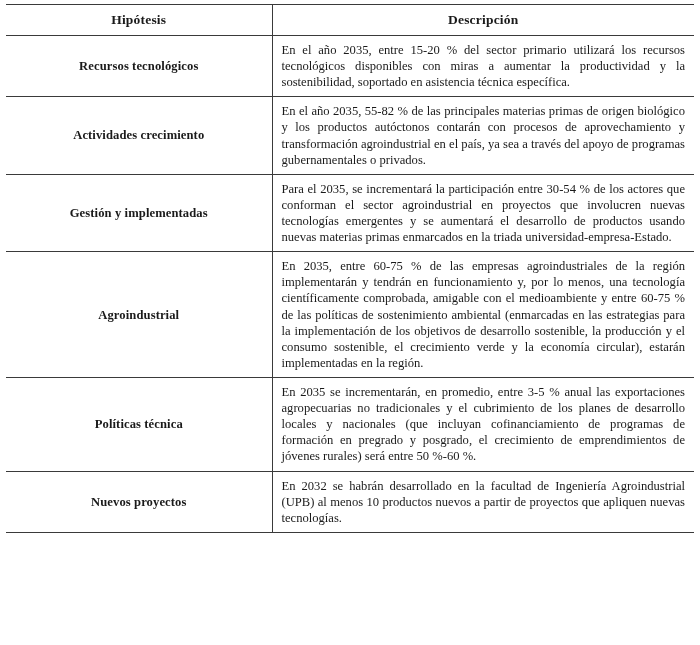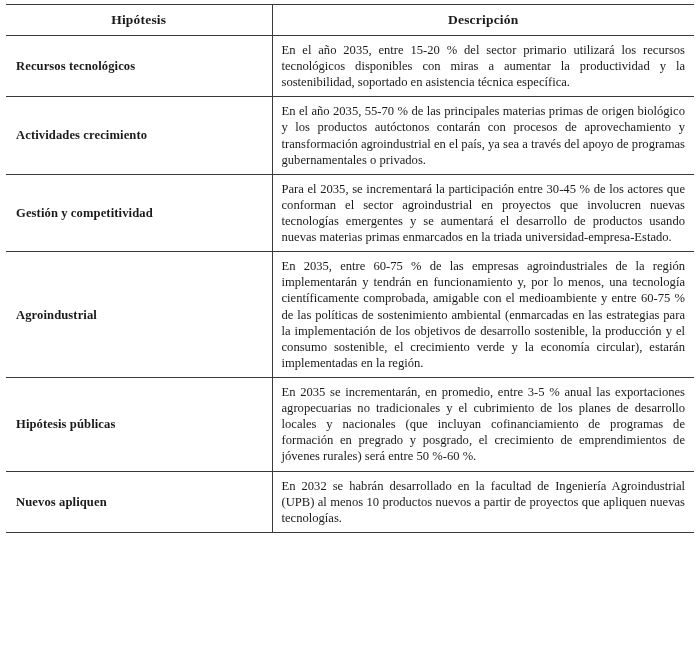--- a/index.html
+++ b/index.html
@@ -43,21 +43,21 @@
   tbody td {
     border-top: 1.1px solid #3a3a3a;
     vertical-align: middle;
     font-size: 12.6px;
     line-height: 1.28;
   }
   tbody tr:last-child td {
     border-bottom: 1.4px solid #3a3a3a;
   }
   td.cell-hyp {
-    text-align: left;
+    text-align: center;
     font-weight: bold;
     padding: 6px 10px;
     border-right: 1.1px solid #3a3a3a;
     letter-spacing: 0.1px;
   }
   td.cell-desc {
     text-align: justify;
     text-align-last: left;
     padding: 6px 9px 6px 9px;
     hyphens: none;
@@ -85,42 +85,42 @@
     <tbody>
       <tr>
         <td class="cell-hyp">Recursos tecnológicos</td>
         <td class="cell-desc">
             <span class="desc-text">En el año 2035, entre 15-20 % del sector primario utilizará los recursos tecnológicos disponibles con miras a aumentar la productividad y la sostenibilidad, soportado en asistencia técnica específica.</span>
           </td>
       </tr>
       <tr>
         <td class="cell-hyp">Actividades crecimiento</td>
         <td class="cell-desc">
-            <span class="desc-text">En el año 2035, 55-70 % de las principales materias primas de origen biológico y los productos autóctonos contarán con procesos de aprovechamiento y transformación agroindustrial en el país, ya sea a través del apoyo de programas gubernamentales o privados.</span>
+            <span class="desc-text">En el año 2035, 55-82 % de las principales materias primas de origen biológico y los productos autóctonos contarán con procesos de aprovechamiento y transformación agroindustrial en el país, ya sea a través del apoyo de programas gubernamentales o privados.</span>
           </td>
       </tr>
       <tr>
-        <td class="cell-hyp">Gestión y competitividad</td>
+        <td class="cell-hyp">Gestión y implementadas</td>
         <td class="cell-desc">
-            <span class="desc-text">Para el 2035, se incrementará la participación entre 30-45 % de los actores que conforman el sector agroindustrial en proyectos que involucren nuevas tecnologías emergentes y se aumentará el desarrollo de productos usando nuevas materias primas enmarcados en la triada universidad-empresa-Estado.</span>
+            <span class="desc-text">Para el 2035, se incrementará la participación entre 30-54 % de los actores que conforman el sector agroindustrial en proyectos que involucren nuevas tecnologías emergentes y se aumentará el desarrollo de productos usando nuevas materias primas enmarcados en la triada universidad-empresa-Estado.</span>
           </td>
       </tr>
       <tr>
         <td class="cell-hyp">Agroindustrial</td>
         <td class="cell-desc">
             <span class="desc-text">En 2035, entre 60-75 % de las empresas agroindustriales de la región implementarán y tendrán en funcionamiento y, por lo menos, una tecnología científicamente comprobada, amigable con el medioambiente y entre 60-75 % de las políticas de sostenimiento ambiental (enmarcadas en las estrategias para la implementación de los objetivos de desarrollo sostenible, la producción y el consumo sostenible, el crecimiento verde y la economía circular), estarán implementadas en la región.</span>
           </td>
       </tr>
       <tr>
-        <td class="cell-hyp">Hipótesis públicas</td>
+        <td class="cell-hyp">Políticas técnica</td>
         <td class="cell-desc">
             <span class="desc-text">En 2035 se incrementarán, en promedio, entre 3-5 % anual las exportaciones agropecuarias no tradicionales y el cubrimiento de los planes de desarrollo locales y nacionales (que incluyan cofinanciamiento de programas de formación en pregrado y posgrado, el crecimiento de emprendimientos de jóvenes rurales) será entre 50 %-60 %.</span>
           </td>
       </tr>
       <tr>
-        <td class="cell-hyp">Nuevos apliquen</td>
+        <td class="cell-hyp">Nuevos proyectos</td>
         <td class="cell-desc">
             <span class="desc-text">En 2032 se habrán desarrollado en la facultad de Ingeniería Agroindustrial (UPB) al menos 10 productos nuevos a partir de proyectos que apliquen nuevas tecnologías.</span>
           </td>
       </tr>
     </tbody>
   </table>
 </div>
 
 </body></html>

